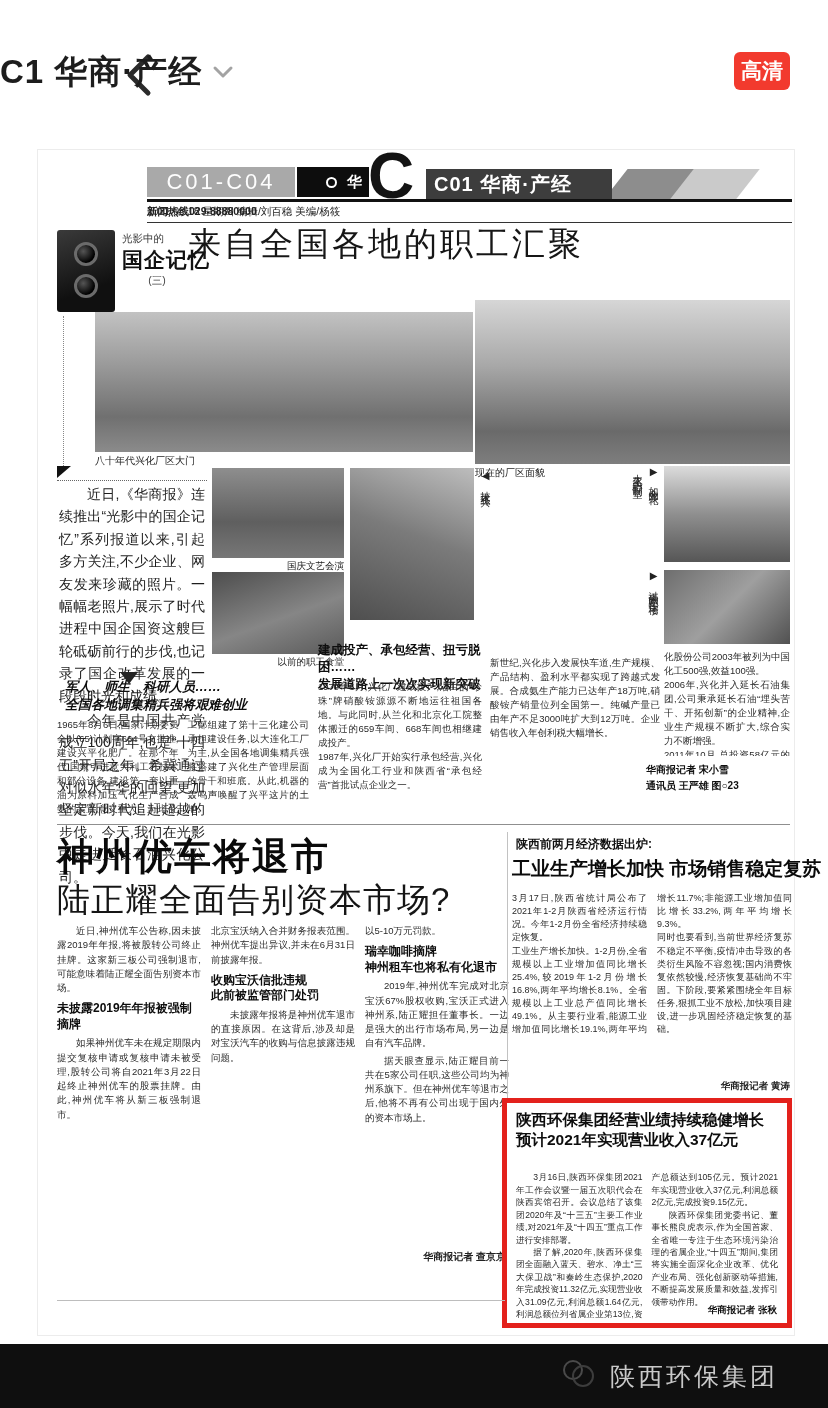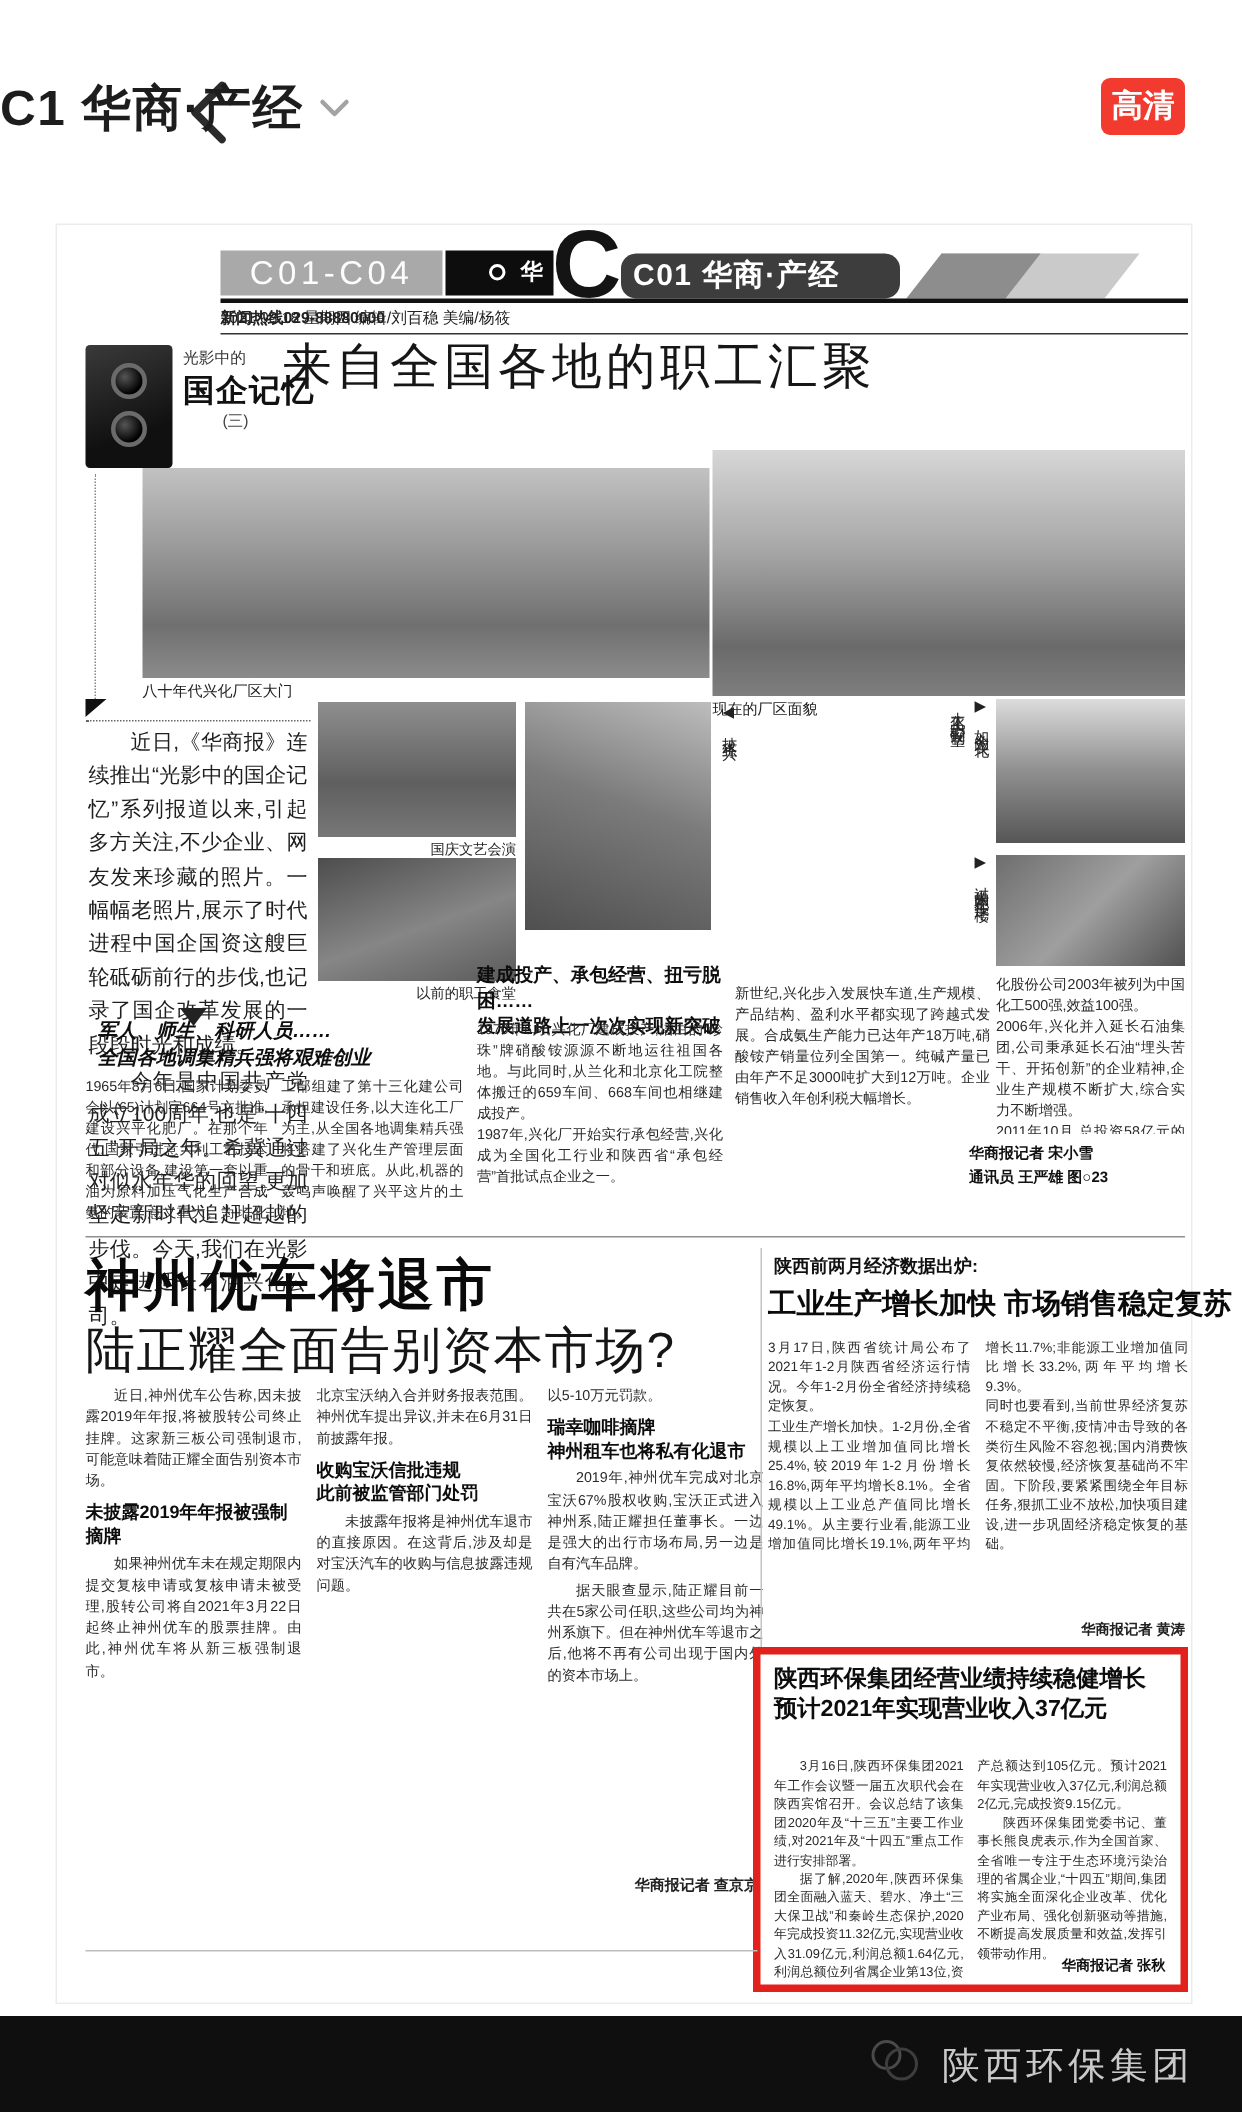--- a/index.html
+++ b/index.html
@@ -16,22 +16,22 @@
   .page{position:absolute;left:38px;top:150px;width:756px;height:1185px;background:#fff;box-shadow:0 0 0 1px #ececec;}
   .page *{position:absolute;box-sizing:border-box;}
   
   .m-range{left:109px;top:17px;width:148px;height:30px;background:#a9a9a9;color:#fdfdfd;font-size:22px;
     letter-spacing:3px;text-align:center;line-height:30px;font-weight:300;}
   .m-brand{left:259px;top:17px;width:72px;height:30px;background:#0d0d0d;color:#fff;font-size:15px;font-weight:bold;
     text-align:center;line-height:30px;}
   .brand-mark{display:inline-block;position:static;width:11px;height:11px;border:2px solid #fff;border-radius:50%;
     margin-right:3px;vertical-align:-1px;}
   .m-bigc{left:330px;top:-6px;font-size:64px;font-weight:900;color:#141414;line-height:1;}
-  .m-section{left:376px;top:19px;width:186px;height:30px;background:#3d3d3d;color:#fff;font-size:20px;font-weight:bold;
-    line-height:30px;padding-left:8px;letter-spacing:1px;border-radius:10px;}
+  .m-section{left:388px;top:19px;width:186px;height:30px;background:#3d3d3d;color:#fff;font-size:20px;font-weight:bold;
+    line-height:30px;padding-left:8px;letter-spacing:1px;}
   .m-diag2{left:578px;top:19px;width:132px;height:30px;background:#cacaca;transform:skewX(-38deg);}
   .m-diag1{left:578px;top:19px;width:66px;height:30px;background:#8d8d8d;transform:skewX(-38deg);}
   .m-rule{left:109px;top:49px;width:645px;height:3px;background:#111;}
   .m-info{left:109px;top:55px;width:645px;font-size:10.5px;color:#222;}
   .m-info b{margin-right:10px;}
   .m-rule2{left:109px;top:72px;width:645px;height:1px;background:#333;}
   
   .badge-photo{left:19px;top:80px;width:58px;height:82px;background:linear-gradient(160deg,#3a3a3a,#101010 70%);border-radius:3px;}
   .badge-photo .lens{position:absolute;left:17px;width:24px;height:24px;border:3px solid #6b6b6b;border-radius:50%;
     background:radial-gradient(circle at 35% 35%,#555,#000 70%);}
@@ -103,21 +103,21 @@
   .eco-byline{left:617px;top:930px;width:135px;text-align:right;font-size:9.5px;font-weight:bold;}
   
   .redbox{left:464px;top:948px;width:290px;height:230px;border:5px solid #e3211c;background:#fff;padding:7px 9px;}
   .rb-headline{position:static;font-size:15.5px;font-weight:900;line-height:1.3;color:#0d0d0d;white-space:pre-line;margin-bottom:21px;}
   .rb-body{position:static;column-count:2;column-gap:9px;height:150px;overflow:hidden;}
   .rb-body p{position:static;margin:0;font-size:8.6px;line-height:1.45;text-align:justify;text-indent:2em;color:#2a2a2a;}
   .rb-byline{right:10px;bottom:6px;font-size:9.5px;font-weight:bold;color:#111;}
   .bottom-rule{left:19px;top:1150px;width:448px;height:1px;background:#bdbdbd;}
   
   .footer{position:absolute;left:0;top:1344px;width:828px;height:64px;background:#0f0f0f;display:flex;
-    align-items:center;justify-content:flex-end;padding-right:32px;box-sizing:border-box;gap:12px;}
+    align-items:center;justify-content:flex-end;padding-right:50px;box-sizing:border-box;gap:12px;}
   .footer .brand{font-size:25px;color:#c9c9c9;letter-spacing:3px;}
 </style>
 </head>
 <body>
 
 <div class="appbar">
   <div class="back-btn">
     <span>
       <svg width="34" height="46" viewBox="0 0 34 46">
           <polyline points="26,5 8,23 26,41" fill="none" stroke="#2b2b2b" stroke-width="5" stroke-linecap="round" stroke-linejoin="round"></polyline>

